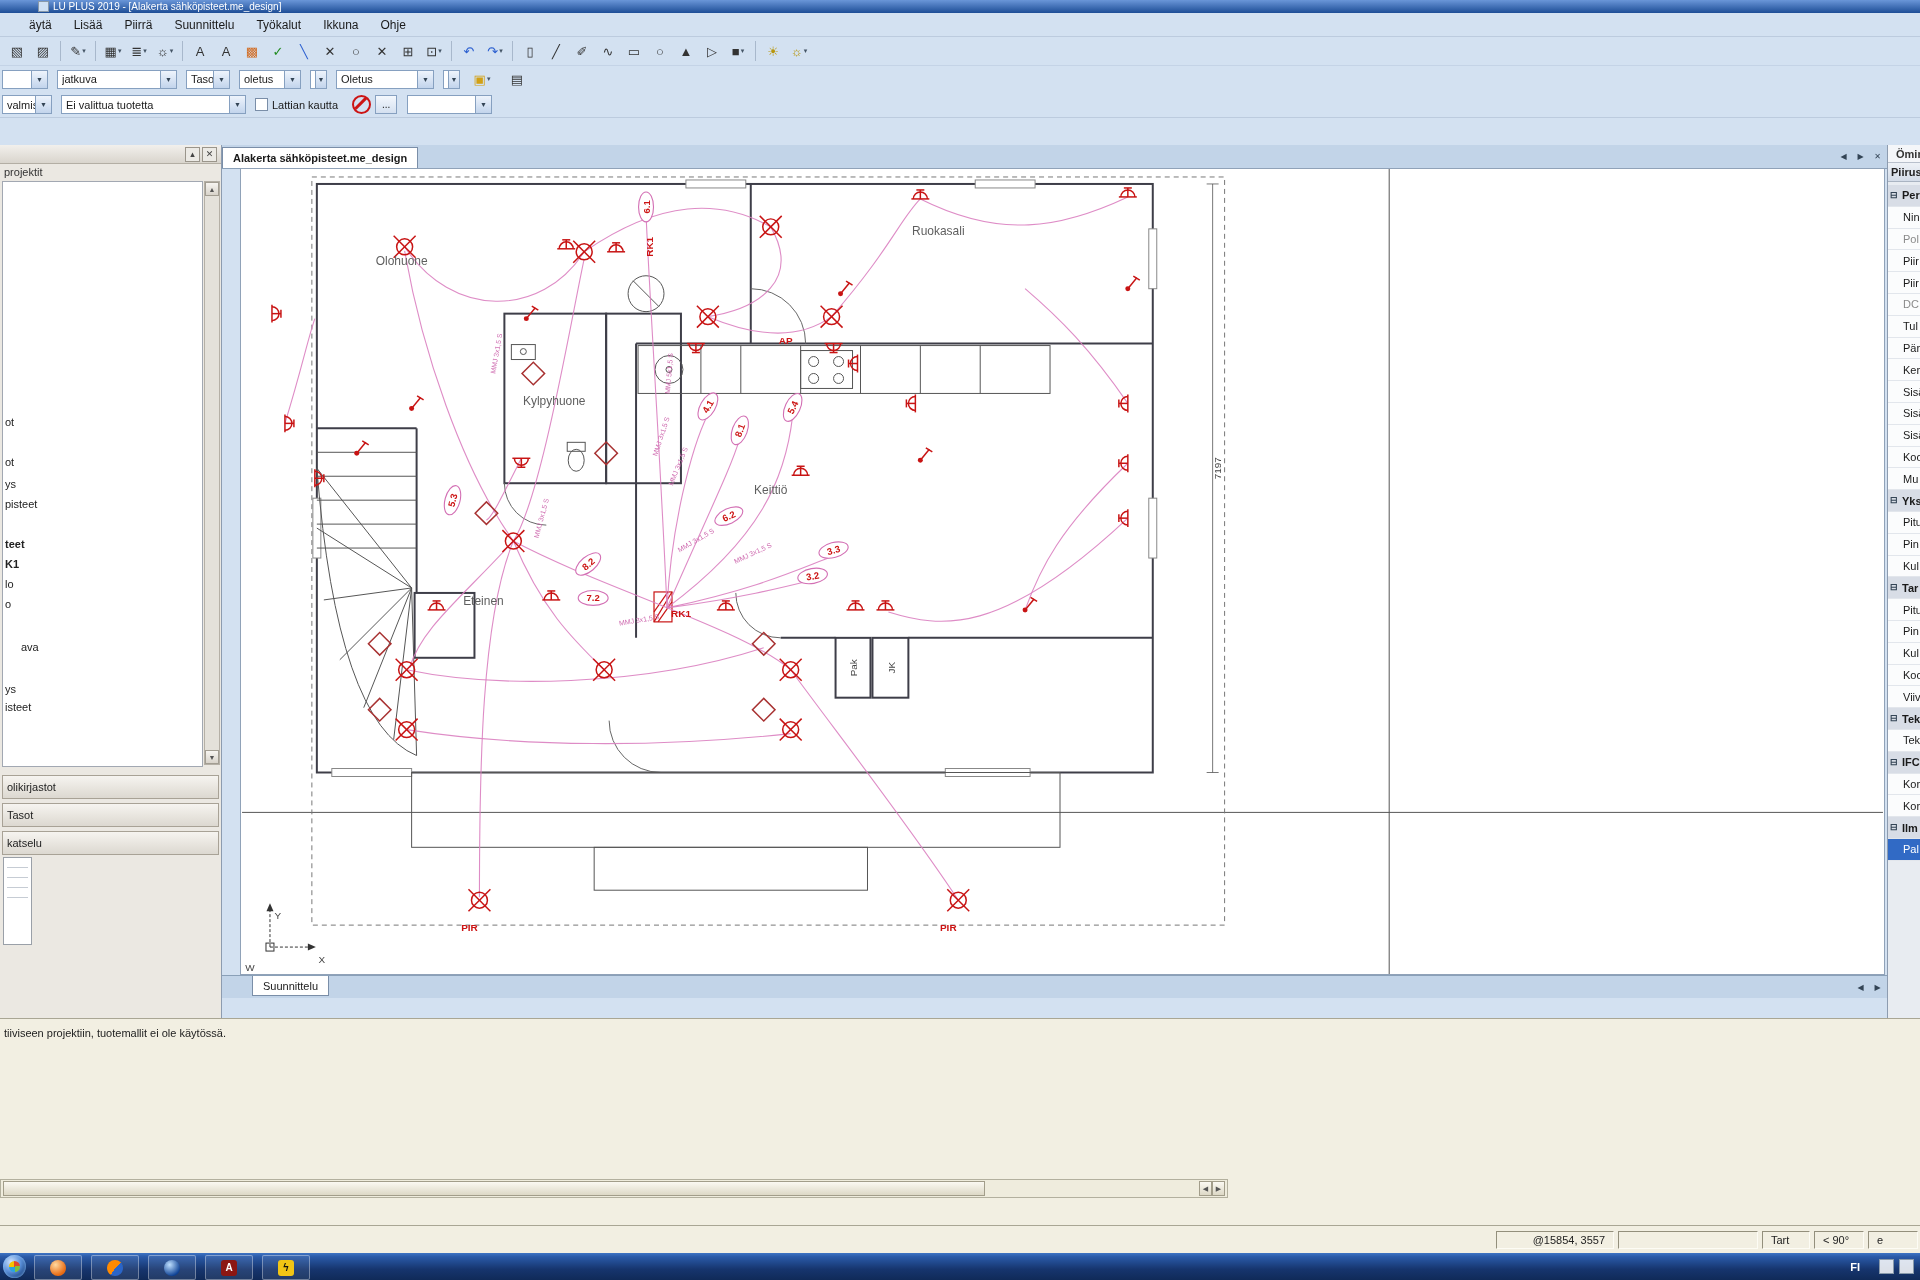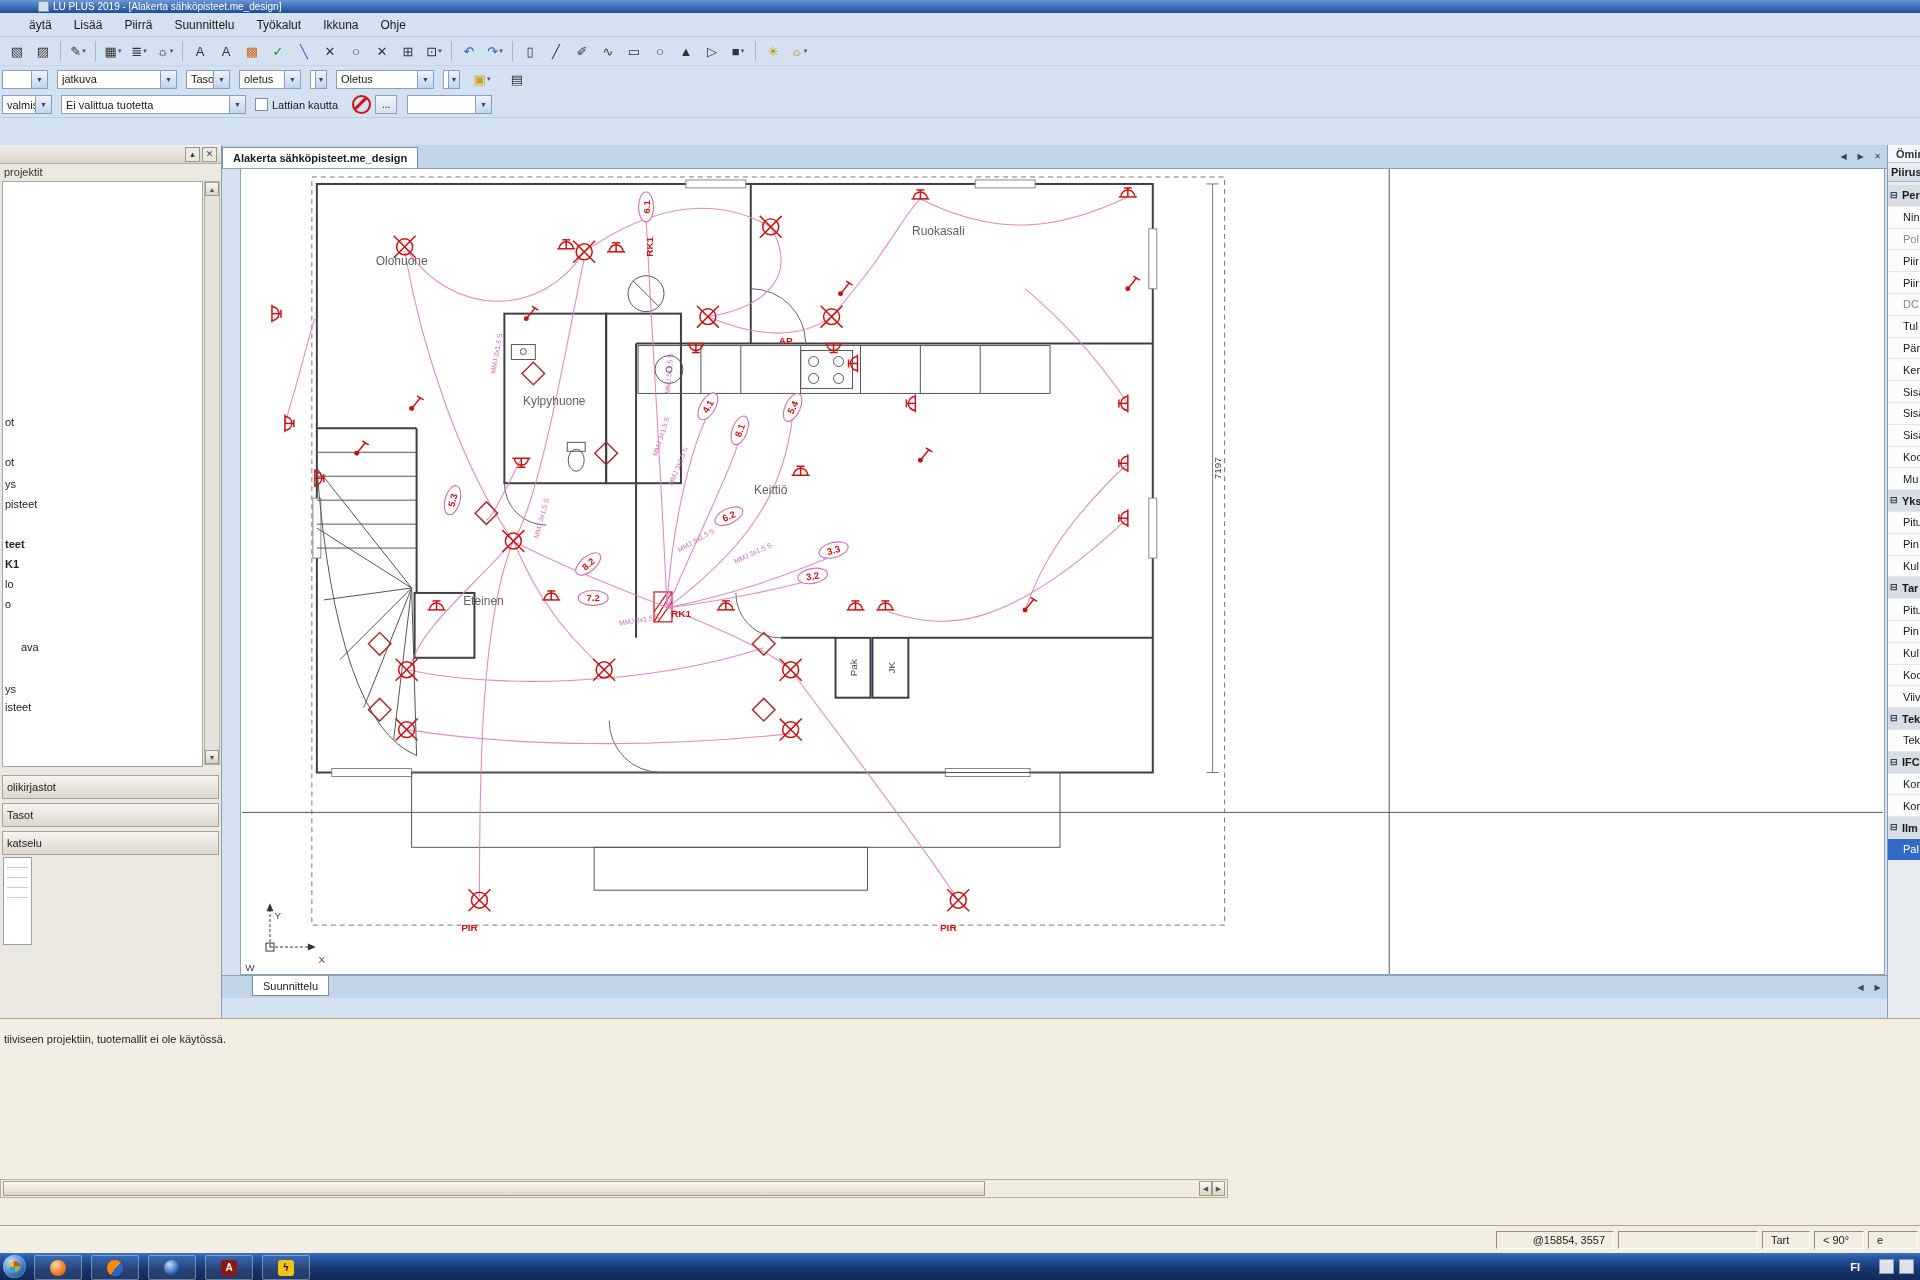--- a/index.html
+++ b/index.html
@@ -81,21 +81,21 @@
   #proprows{position:absolute;left:0;top:40px;right:0;}
   .prow{height:21.8px;display:flex;align-items:center;font-size:11px;border-bottom:1px solid #e2e6ec;
     padding-left:15px;background:#fbfcfd;white-space:nowrap;box-sizing:border-box;}
   .pgroup{background:#d8dde6;font-weight:bold;padding-left:2px;}
   .pgicon{width:9px;height:9px;font-size:9px;line-height:9px;margin-right:3px;color:#345;}
   .pmuted .plabel{color:#8a8a8a;}
   .psel{background:#316ac5;}
   .psel .plabel{color:#fff;}
   
   #console{position:absolute;left:0;top:1018px;width:1920px;height:207px;background:#f2efe2;border-top:1px solid #a9a694;}
-  #console .msg{font-size:11px;padding:14px 4px;color:#222;}
+  #console .msg{font-size:11px;padding:8px 4px;color:#222;}
   #hscroll{position:absolute;left:0;top:160px;width:1228px;height:19px;background:#efecdd;border:1px solid #b3b09e;box-sizing:border-box;}
   #hthumb{position:absolute;left:2px;top:1px;width:982px;height:15px;background:linear-gradient(#fbf9f2,#ddd8c6);
     border:1px solid #a29d8a;box-sizing:border-box;}
   #hbtns{position:absolute;right:2px;top:1px;display:flex;}
   #hbtns span{width:13px;height:15px;background:linear-gradient(#fbf9f2,#ddd8c6);border:1px solid #a29d8a;
     font-size:7px;display:flex;align-items:center;justify-content:center;color:#555;box-sizing:border-box;}
   #statusbar{position:absolute;left:0;top:1225px;width:1920px;height:28px;background:#f2efe2;
     border-top:1px solid #a9a694;display:flex;align-items:center;}
   .sb{border:1px solid;border-color:#938f7c #fdfcf5 #fdfcf5 #938f7c;height:18px;margin:0 2px;
     padding:0 8px;font-size:11px;display:flex;align-items:center;white-space:nowrap;box-sizing:border-box;color:#222;}

